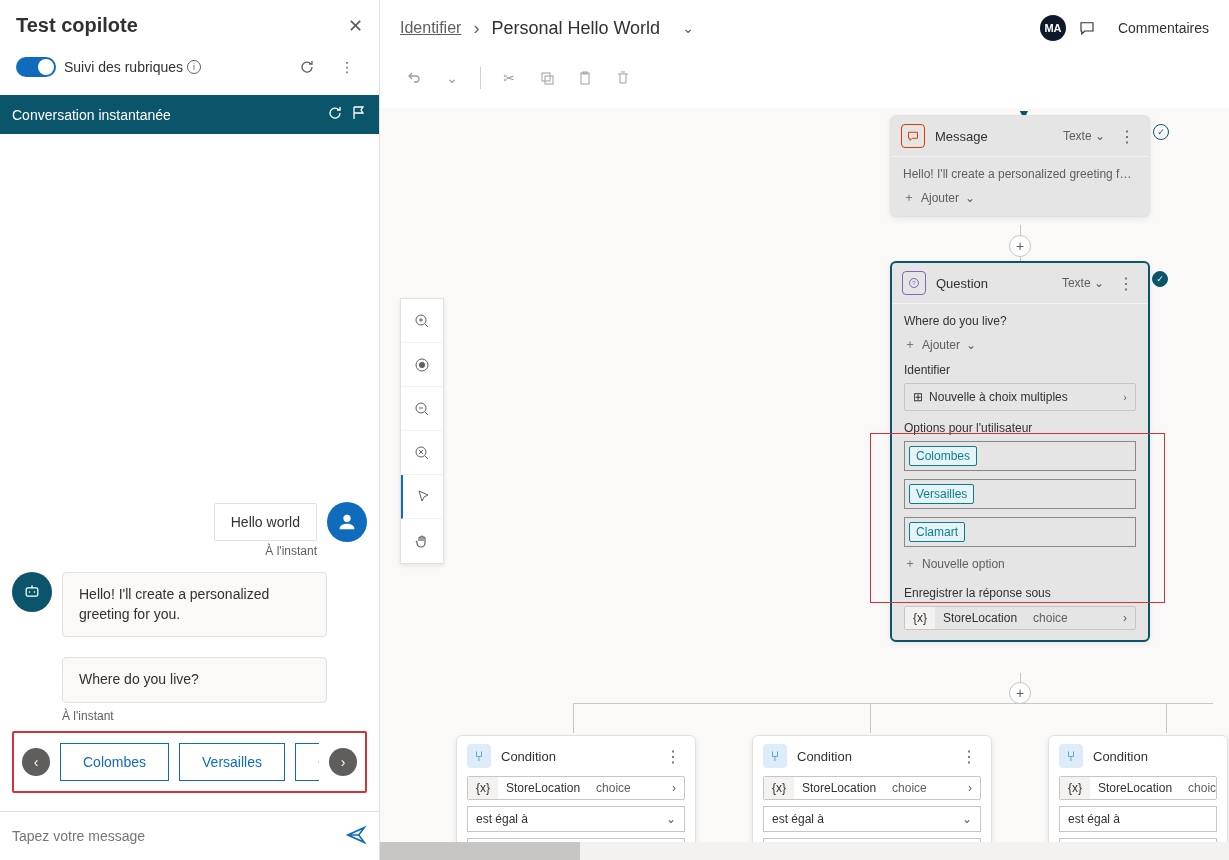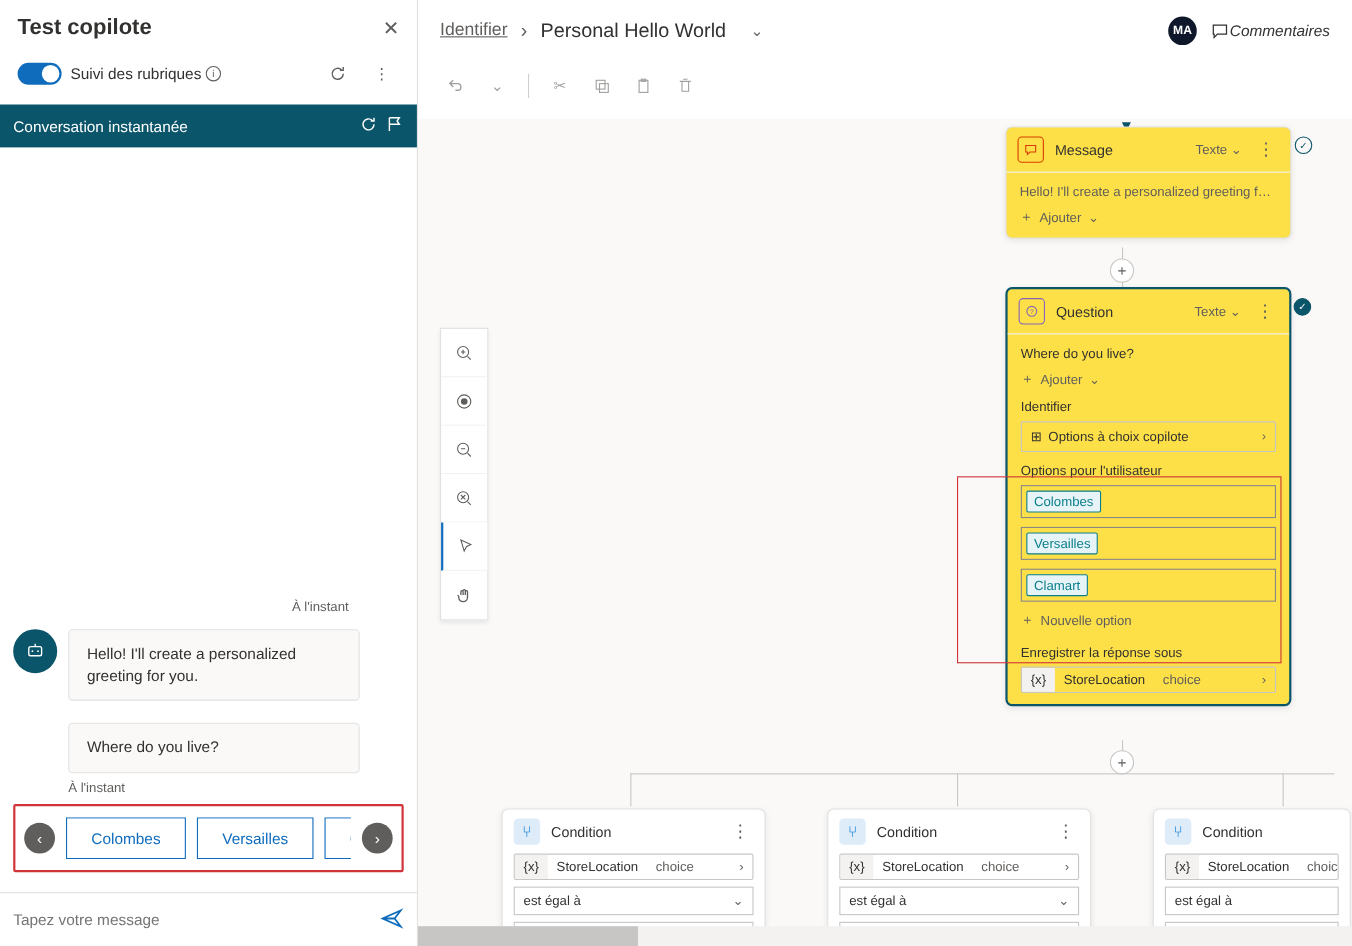--- a/index.html
+++ b/index.html
@@ -49,37 +49,37 @@
 .input-row input { flex: 1; border: none; outline: none; font-size: 14px; padding: 6px 0; }
 .send-ic { color: #0F6CBD; cursor: pointer; }
 
 
 .right-panel { flex: 1; display: flex; flex-direction: column; position: relative; }
 .top-bar { display: flex; align-items: center; padding: 12px 20px; gap: 12px; border-bottom: none; }
 .breadcrumb-link { color: #605e5c; text-decoration: underline; font-size: 16px; cursor: pointer; }
 .bc-sep { color: #605e5c; font-size: 18px; }
 .bc-current { font-size: 18px; color: #323130; }
 .user-badge { width: 26px; height: 26px; border-radius: 50%; background: #0f172a; color: #fff; font-size: 11px; display: flex; align-items: center; justify-content: center; font-weight: 600; }
-.comments-btn { display: flex; align-items: center; gap: 0; cursor: pointer; color: #323130; font-style: italic; }
+.comments-btn { display: flex; align-items: center; gap: 22px; cursor: pointer; color: #323130; }
 
 .toolbar { display: flex; align-items: center; padding: 6px 18px 14px; gap: 6px; }
 .tb-divider { width: 1px; height: 22px; background: #d0d0d0; margin: 0 6px; }
 .tb-ic { width: 32px; height: 32px; display: flex; align-items: center; justify-content: center; color: #a19f9d; cursor: pointer; }
 
 .canvas { flex: 1; background: #faf9f8; position: relative; overflow: hidden; }
 .canvas-tools { position: absolute; left: 20px; top: 190px; background: #fff; border: 1px solid #e1e1e1; width: 44px; display: flex; flex-direction: column; box-shadow: 0 2px 4px rgba(0,0,0,0.08); }
 .ct-item { height: 44px; display: flex; align-items: center; justify-content: center; border-bottom: 1px solid #f3f2f1; color: #605e5c; cursor: pointer; }
 .ct-item.active { background: #fff; border-left: 2px solid #0F6CBD; }
 .ct-item:last-child { border-bottom: none; }
 
 .scrollbar-h { position: absolute; bottom: 0; left: 0; right: 0; height: 18px; background: #f3f2f1; }
 .scrollbar-thumb { position: absolute; left: 0; top: 0; width: 200px; height: 100%; background: #c8c6c4; }
 
 
-.node { position: absolute; background: #fde047; border: 1px solid #e1e1e1; border-radius: 6px; box-shadow: 0 2px 6px rgba(0,0,0,0.08); margin-left: 24px; }
+.node { position: absolute; background: #e5e5e5; border: 1px solid #e1e1e1; border-radius: 6px; box-shadow: 0 2px 6px rgba(0,0,0,0.08); }
 .node.msg { left: 510px; top: 7px; width: 260px; }
 .node.question { left: 510px; top: 153px; width: 260px; border: 2px solid #0b556a; }
 .node-header { display: flex; align-items: center; padding: 8px 10px; gap: 10px; border-bottom: 1px solid #f3f2f1; }
 .node-ic { width: 24px; height: 24px; border-radius: 4px; display: flex; align-items: center; justify-content: center; flex-shrink: 0; }
 .node-ic.msg-ic { border: 1px solid #d83b01; color: #d83b01; }
 .node-ic.q-ic { border: 1px solid #8764b8; color: #8764b8; }
 .node-title { font-size: 13px; flex: 1; }
 .node-meta { font-size: 12px; color: #605e5c; cursor: pointer; }
 .dots { font-size: 16px; color: #605e5c; cursor: pointer; padding: 0 4px; }
 .node-body { padding: 10px 12px; }
@@ -151,20 +151,28 @@
       </div>
       <div style="cursor:pointer;">
         <svg width="16" height="16" viewBox="0 0 16 16">
             <path fill="none" stroke="#fff" stroke-width="1.3" d="M3 2v12M3 2h9l-2 3 2 3H3"></path>
           </svg>
       </div>
     </div>
 
     <div class="chat-area">
       <div class="chat-scroll">
+        <div class="user-row">
+          <div class="user-bubble">Hello world</div>
+          <div class="user-avatar">
+            <svg width="22" height="22" viewBox="0 0 24 24">
+                <path d="M12 12a4 4 0 1 0 0-8 4 4 0 0 0 0 8zm0 2c-4 0-8 2-8 5v1h16v-1c0-3-4-5-8-5z"></path>
+              </svg>
+          </div>
+        </div>
         <div class="ts-right">À l'instant</div>
 
         <div class="bot-row">
           <div class="bot-avatar">
             <svg width="20" height="20" viewBox="0 0 24 24">
                 <rect x="5" y="7" width="14" height="10" rx="2" fill="none" stroke="#fff" stroke-width="1.5"></rect>
                 <circle cx="9" cy="12" r="1" fill="#fff"></circle>
                 <circle cx="15" cy="12" r="1" fill="#fff"></circle>
                 <path d="M12 4v3" stroke="#fff" stroke-width="1.5"></path>
               </svg>
@@ -284,21 +292,21 @@
           <div class="node-meta"><span>Texte</span> ⌄</div>
           <div class="dots">⋮</div>
         </div>
         <div class="node-body">
           <div class="msg-text" style="color:#323130;">Where do you live?</div>
           <div class="add-link">＋ <span>Ajouter</span> ⌄</div>
 
           <div class="section-label">Identifier</div>
           <div class="select-box">
             <span>⊞</span>
-            <span>Options à choix copilote</span>
+            <span>Nouvelle à choix multiples</span>
             <span class="chev">›</span>
           </div>
 
           <div class="section-label">Options pour l'utilisateur</div>
           <div class="opt-input">
               <span class="opt-chip">Colombes</span>
             </div>
           <div class="opt-input">
               <span class="opt-chip">Versailles</span>
             </div>

